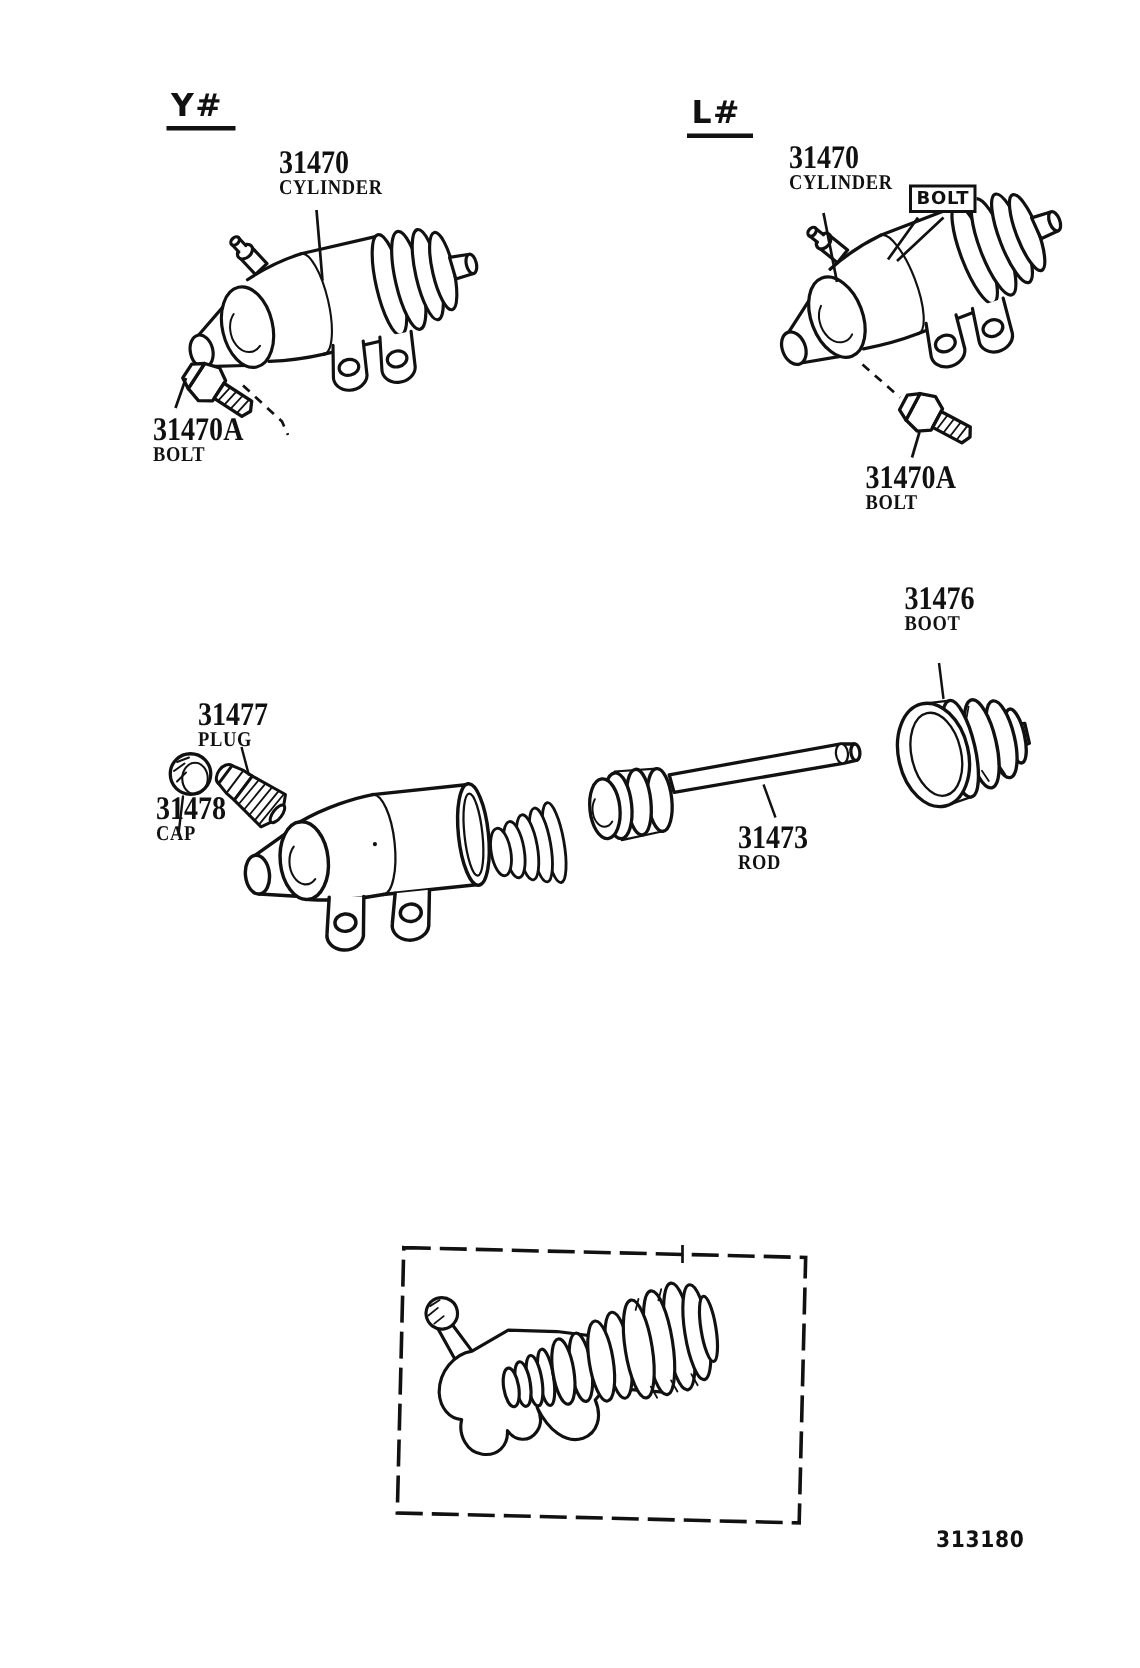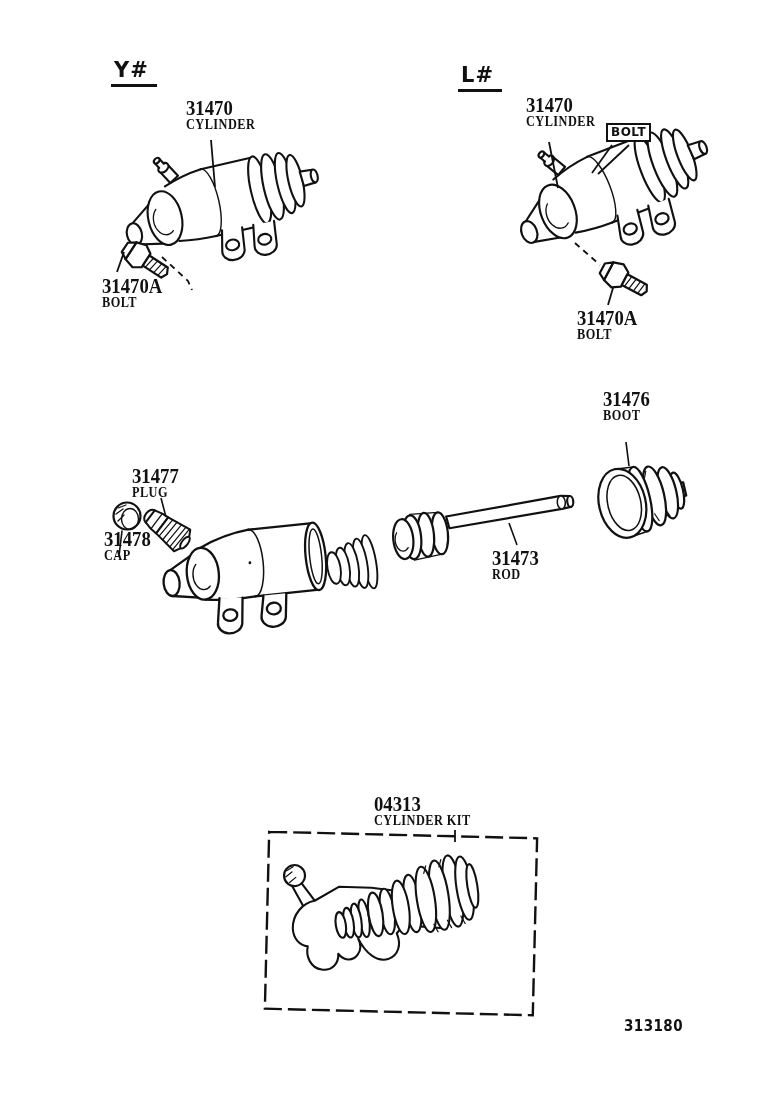--- a/index.html
+++ b/index.html
@@ -232,19 +232,15 @@
   </div>
   <div class="plabel" style="left:492px;top:546px">
     <span class="pn">31473</span>
     <span class="pname">ROD</span>
   </div>
   <div class="plabel" style="left:603px;top:387px">
     <span class="pn">31476</span>
     <span class="pname">BOOT</span>
   </div>
 
-  <div class="plabel" style="left:374px;top:792px">
-    <span class="pn">04313</span>
-    <span class="pname">CYLINDER KIT</span>
-  </div>
 
   <div class="figcode" style="left:624px;top:1017px">313180</div>
 </div>
 
 </body></html>

